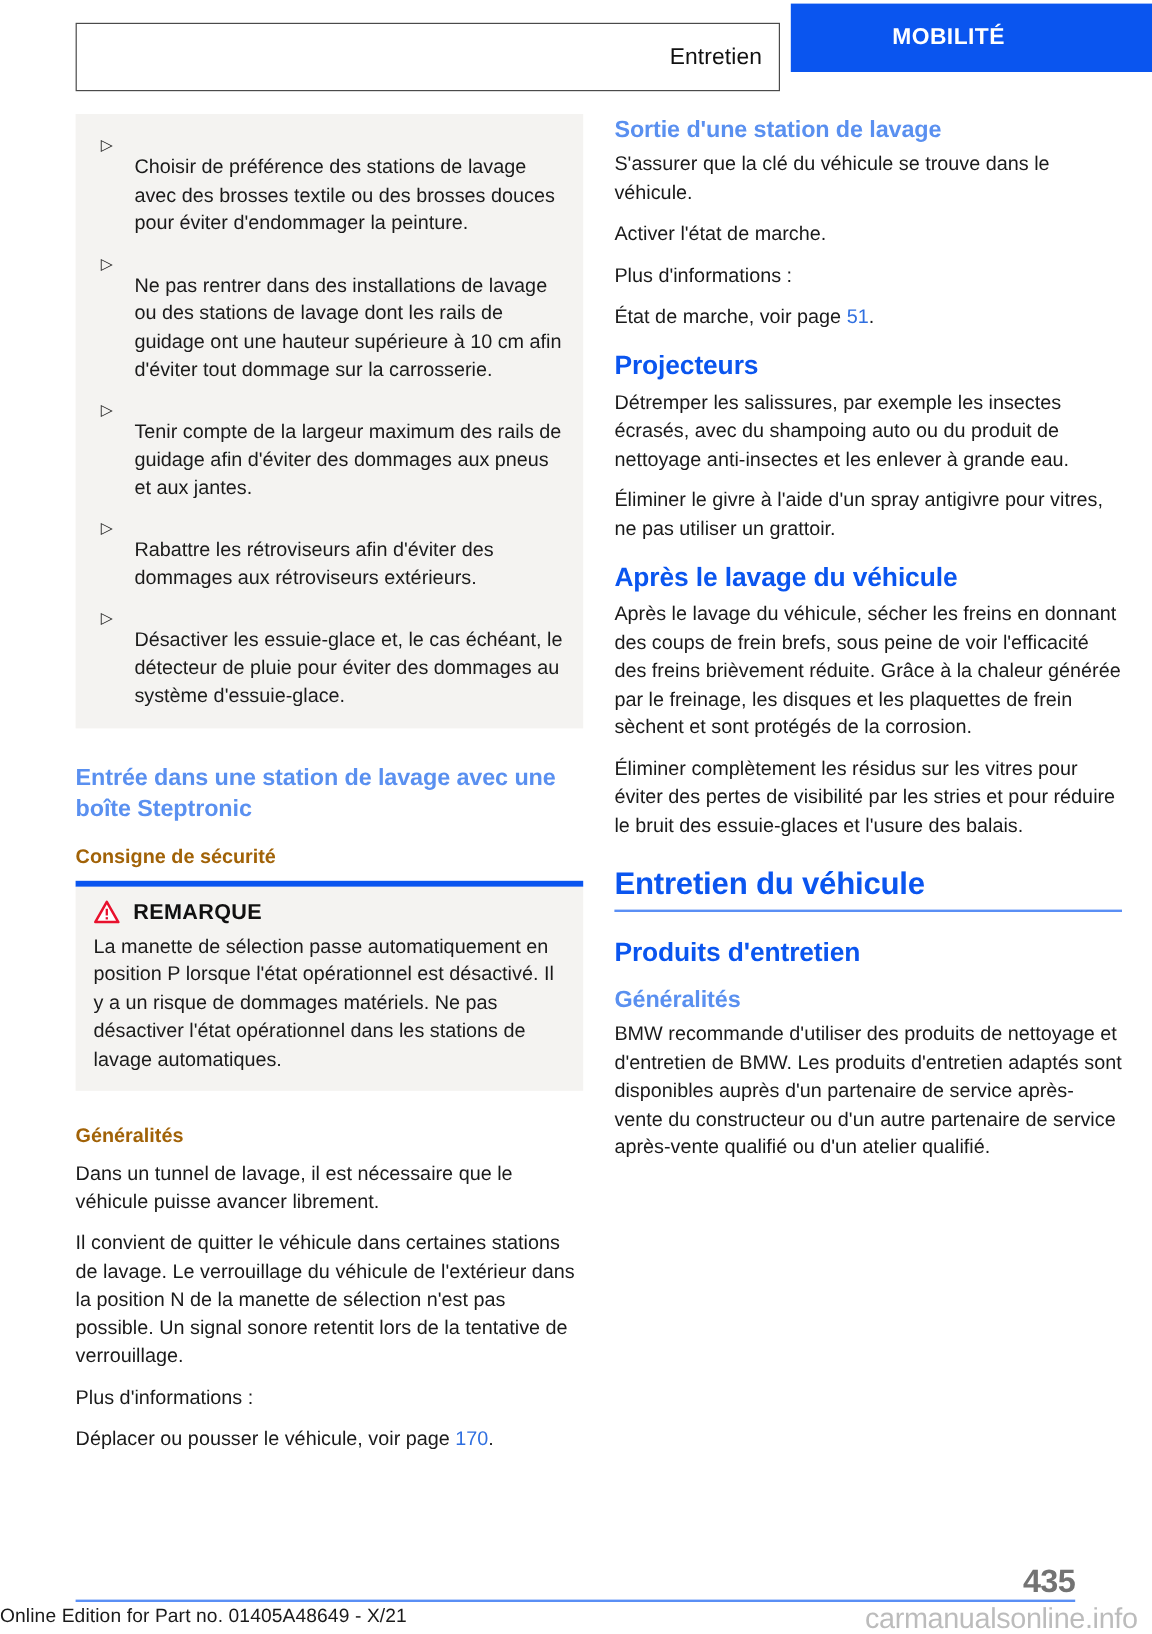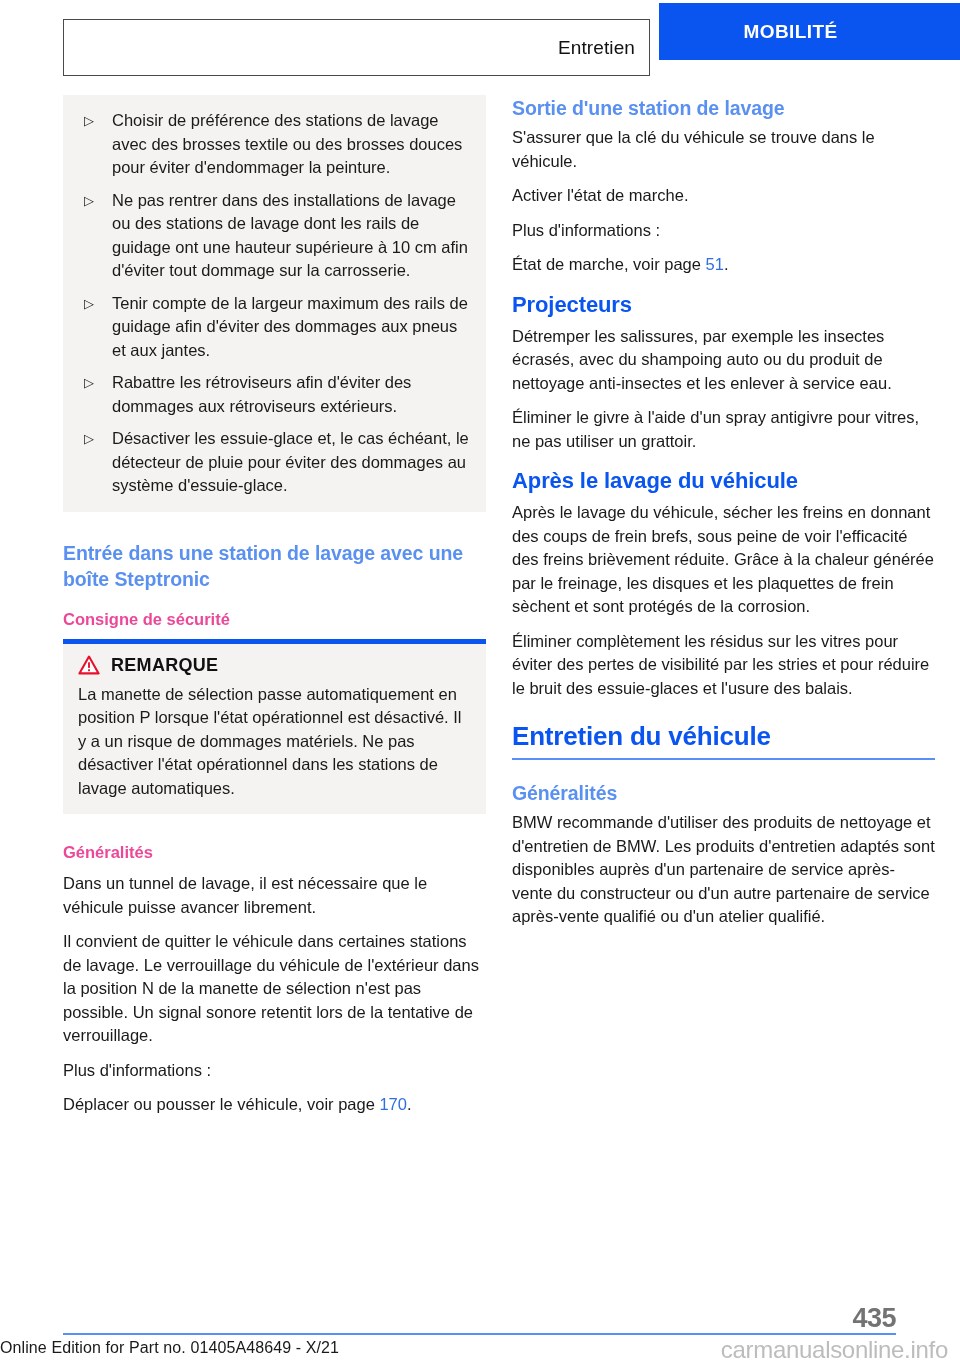--- a/index.html
+++ b/index.html
@@ -100,21 +100,21 @@
     font-size: 19.5px;
     font-weight: bold;
     color: #5a90f0;
     margin: 12px 0 5px 0;
     line-height: 26px;
     letter-spacing: -.1px;
   }
   .h4 {
     font-size: 16.5px;
     font-weight: bold;
-    color: #ec4899;
+    color: #a16207;
     margin: 16px 0 8px 0;
     line-height: 23px;
   }
   .pageref { color: #2f6fe0; }
 
   
   .graybox {
     background: #f4f3f1;
     padding: 14px 14px 14px 15px;
     box-sizing: border-box;
@@ -128,21 +128,21 @@
   }
   .bullet:last-child { margin-bottom: 0; }
   .bullet-mark {
     flex: 0 0 34px;
     font-size: 13px;
     line-height: 23.5px;
     color: #1a1a1a;
     padding-left: 6px;
     box-sizing: border-box;
   }
-  .bullet-text { flex: 1 1 auto; }
+  .bullet-text { flex: 1 1 auto; margin-top: 19px; }
 
   
   .notice-rule {
     height: 5px;
     background: #0a55ef;
   }
   .notice {
     background: #f4f3f1;
     padding: 11px 15px 14px 15px;
     box-sizing: border-box;
@@ -269,30 +269,31 @@
 
 <div class="col col-right">
 
   <div class="h3" style="margin-top:0;">Sortie d'une station de lavage</div>
   <p>S'assurer que la clé du véhicule se trouve dans le véhicule.</p>
   <p>Activer l'état de marche.</p>
   <p>Plus d'informations :</p>
   <p><span>État de marche, voir page </span><span class="pageref">51</span><span>.</span></p>
 
   <div class="h2">Projecteurs</div>
-  <p>Détremper les salissures, par exemple les insectes écrasés, avec du shampoing auto ou du produit de nettoyage anti-insectes et les enlever à service eau.</p>
+  <p>Détremper les salissures, par exemple les insectes écrasés, avec du shampoing auto ou du produit de nettoyage anti-insectes et les enlever à grande eau.</p>
   <p>Éliminer le givre à l'aide d'un spray antigivre pour vitres, ne pas utiliser un grattoir.</p>
 
   <div class="h2">Après le lavage du véhicule</div>
   <p>Après le lavage du véhicule, sécher les freins en donnant des coups de frein brefs, sous peine de voir l'efficacité des freins brièvement réduite. Grâce à la chaleur générée par le freinage, les disques et les plaquettes de frein sèchent et sont protégés de la corrosion.</p>
   <p>Éliminer complètement les résidus sur les vitres pour éviter des pertes de visibilité par les stries et pour réduire le bruit des essuie-glaces et l'usure des balais.</p>
 
   <div class="h1">Entretien du véhicule</div>
   <hr class="h1-rule">
 
+  <div class="h2" style="margin-top:0;">Produits d'entretien</div>
   <div class="h3">Généralités</div>
   <p>BMW recommande d'utiliser des produits de nettoyage et d'entretien de BMW. Les produits d'entretien adaptés sont disponibles auprès d'un partenaire de service après-vente du constructeur ou d'un autre partenaire de service après-vente qualifié ou d'un atelier qualifié.</p>
 
 </div>
 
 <div class="footer">
   <div class="page-num">435</div>
   <div class="footer-rule"></div>
   <div class="edition">Online Edition for Part no. 01405A48649 - X/21</div>
   <div class="watermark">carmanualsonline.info</div>

